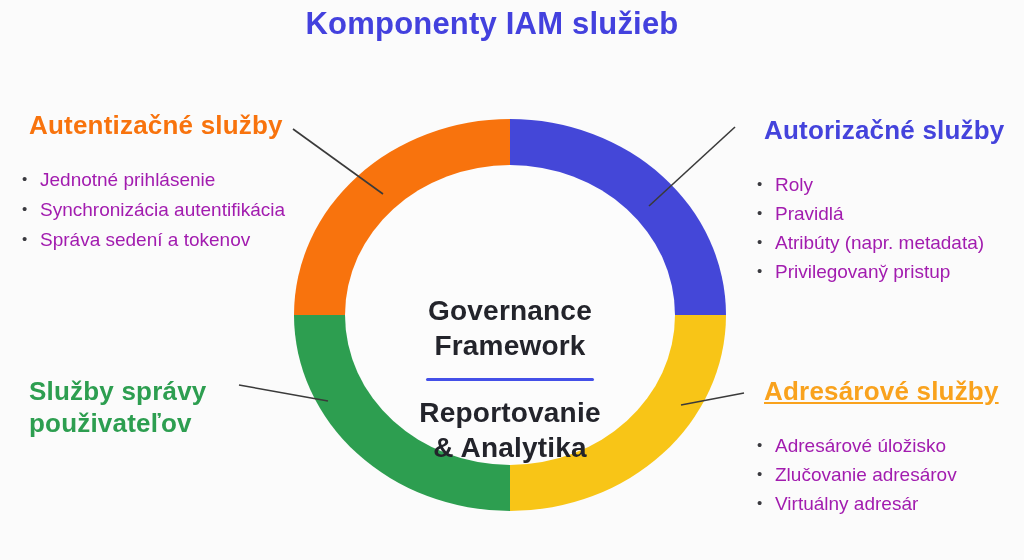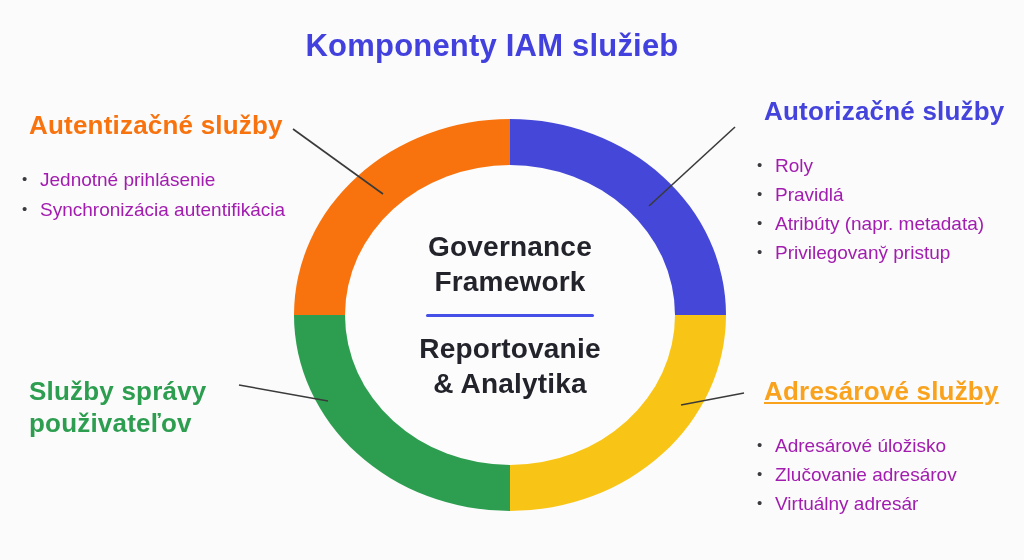--- a/index.html
+++ b/index.html
@@ -7,21 +7,21 @@
   body {
     width: 1024px; height: 560px;
     background: #FBFBFB;
     font-family: "Liberation Sans", "DejaVu Sans", sans-serif;
     position: relative;
     overflow: hidden;
     color: #3A3A3F;
   }
   .page-title {
     position: absolute;
-    top: 28px; left: 0; right: 40px;
+    top: 6px; left: 0; right: 40px;
     text-align: center;
     font-size: 31px;
     font-weight: 700;
     color: #4341DE;
     letter-spacing: 0.2px;
   }
   
   .donut {
     position: absolute;
     left: 294px; top: 119px;
@@ -31,21 +31,21 @@
   }
   .donut-hole {
     position: absolute;
     left: 51px; top: 46px;
     width: 330px; height: 300px;
     border-radius: 50%;
     background: #FCFCFC;
     display: flex;
     flex-direction: column;
     align-items: center;
-    justify-content: center;
+    justify-content: flex-end;
   }
   .center-text {
     white-space: pre-line;
     text-align: center;
     font-size: 28px;
     font-weight: 700;
     line-height: 1.25;
     color: #23242B;
     letter-spacing: 0.2px;
   }
@@ -59,21 +59,21 @@
   .section { position: absolute; }
   .section h2 {
     margin: 16px;
     font-size: 26px;
     font-weight: 700;
     letter-spacing: 0.2px;
     white-space: pre-line;
     line-height: 1.22;
   }
   .sec-tl { left: 13px; top: 94px; width: 310px; }
-  .sec-tr { left: 748px; top: 80px; width: 276px; }
+  .sec-tr { left: 748px; top: 99px; width: 276px; }
   .sec-bl { left: 13px; top: 360px; width: 300px; }
   .sec-br { left: 748px; top: 360px; width: 276px; }
   .sec-tl h2 { color: #F8730D; }
   .sec-tr h2 { color: #4443DC; }
   .sec-bl h2 { color: #2D9E50; }
   .sec-br h2 { color: #F9A21D; text-decoration: underline; }
   .section ul {
     list-style: none;
     margin: 28px 0 0 0;
     padding: 0;
@@ -122,20 +122,21 @@
   <line x1="735" y1="127" x2="649" y2="206" stroke="#3A3A3A" stroke-width="1.6"></line>
   <line x1="239" y1="385" x2="328" y2="401" stroke="#3A3A3A" stroke-width="1.6"></line>
   <line x1="681" y1="405" x2="744" y2="393" stroke="#3A3A3A" stroke-width="1.6"></line>
 </svg>
 
 <div class="section sec-tl">
   <h2>Autentizačné služby</h2>
   <ul>
     <li>Jednotné prihlásenie</li>
     <li>Synchronizácia autentifikácia</li>
+    <li>Správa sedení a tokenov</li>
   </ul>
 </div>
 
 <div class="section sec-tr">
   <h2>Autorizačné služby</h2>
   <ul>
     <li>Roly</li>
     <li>Pravidlá</li>
     <li>Atribúty (napr. metadata)</li>
     <li>Privilegovany̆ pristup</li>

